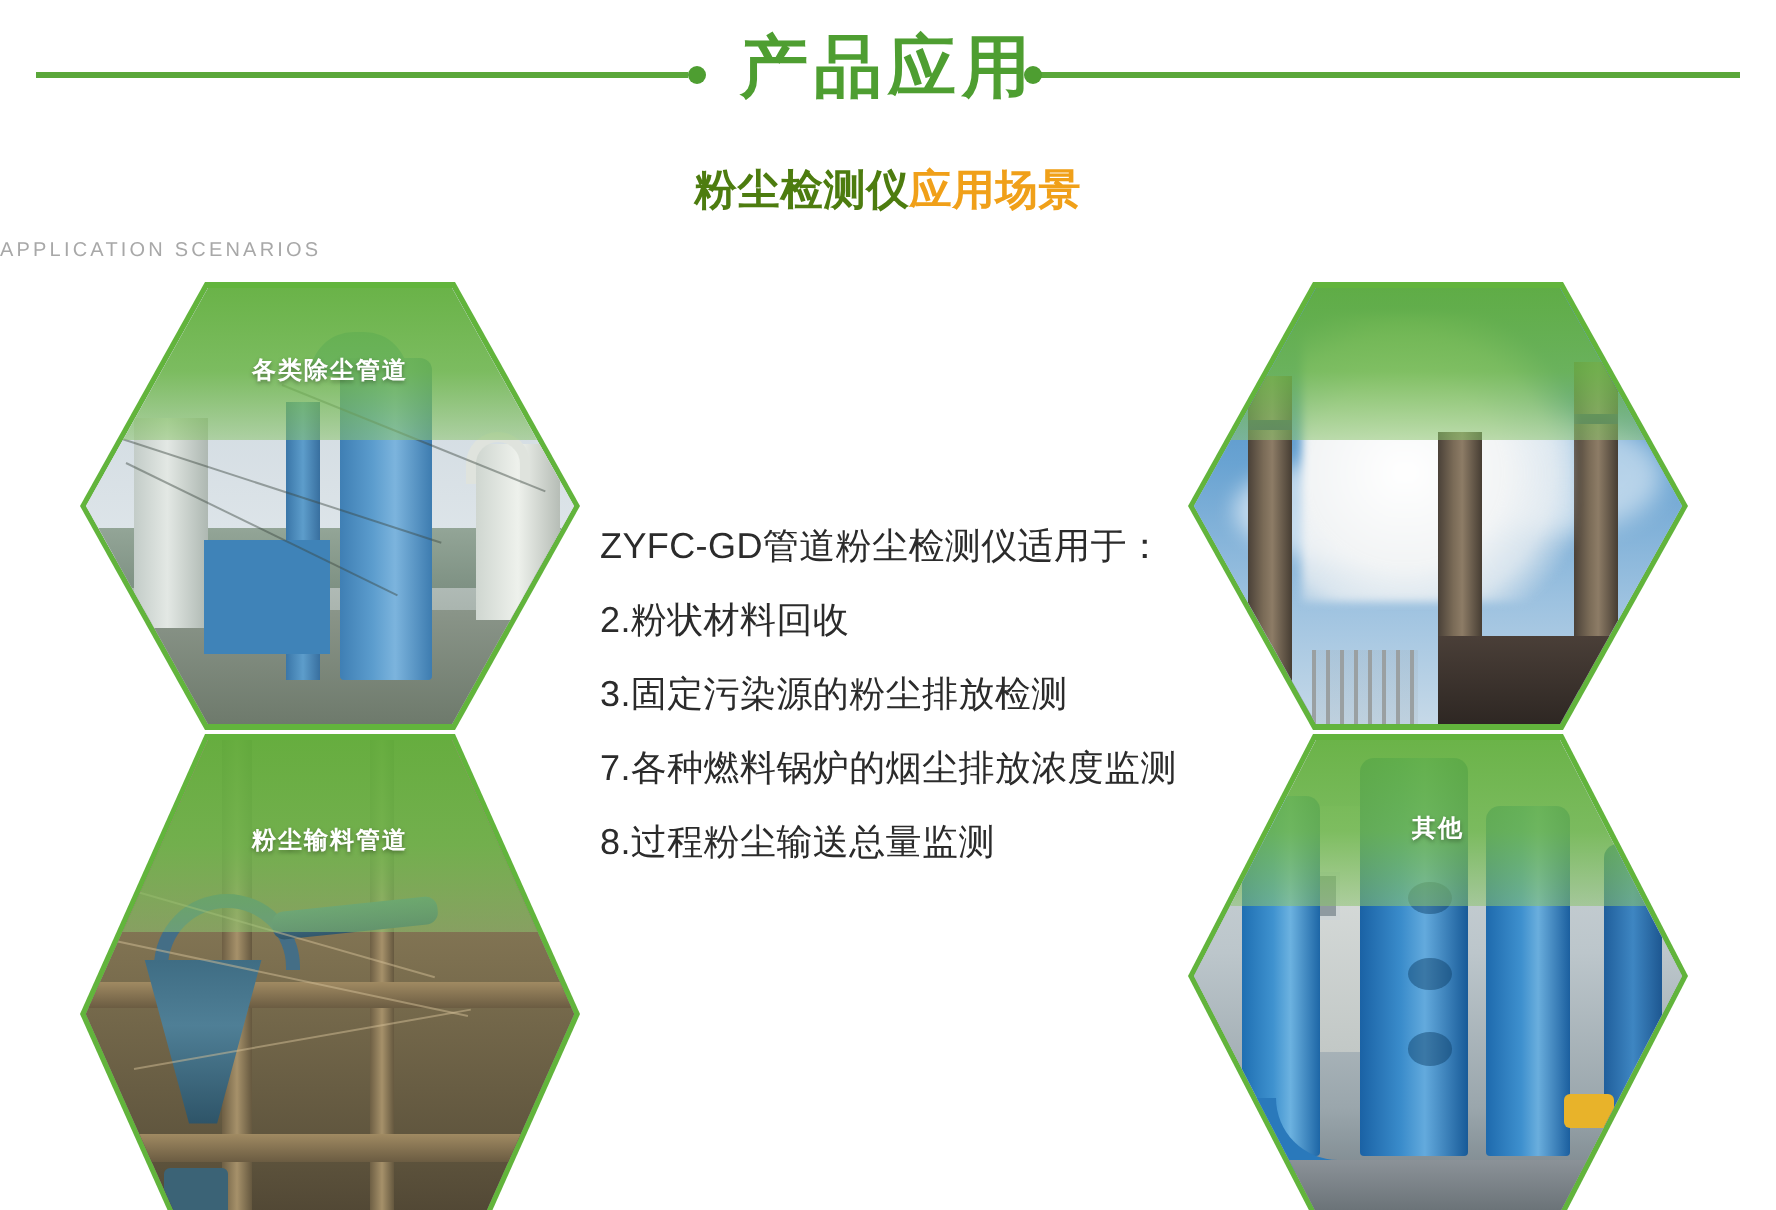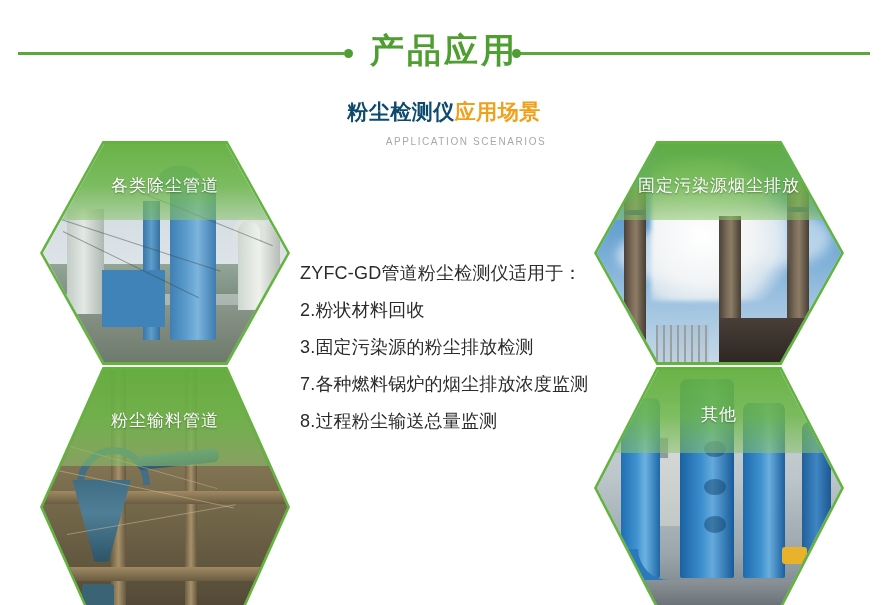--- a/index.html
+++ b/index.html
@@ -15,21 +15,21 @@
   #page {
     position: relative;
     width: 888px;
     height: 605px;
     background: #ffffff;
   }
 
   
   .header {
     position: absolute;
-    top: 16px; left: 0;
+    top: 0; left: 0;
     width: 888px;
     height: 140px;
   }
 
   .rule {
     position: absolute;
     top: 36px;
     height: 3px;
     background: #5aa73a;
   }
@@ -61,32 +61,31 @@
   .sub-title {
     position: absolute;
     top: 82px;
     left: 0; width: 888px;
     text-align: center;
     font-size: 21px;
     font-weight: bold;
     line-height: 28px;
     letter-spacing: 0.5px;
   }
-  .sub-green  { color: #0c4a6e; }
+  .sub-green  { color: #4d7c0f; }
   .sub-orange { color: #f0a019; }
 
   .eng-title {
     position: absolute;
     top: 120px;
     left: 0; width: 888px;
-    text-align: center;
+    text-align: left;
     font-size: 10px;
     letter-spacing: 1.6px;
     color: #a8a8a8;
-    padding-left: 44px;
   }
 
   
   .hex {
     position: absolute;
     -webkit-clip-path: polygon(25% 0%, 75% 0%, 100% 50%, 75% 100%, 25% 100%, 0% 50%);
     clip-path: polygon(25% 0%, 75% 0%, 100% 50%, 75% 100%, 25% 100%, 0% 50%);
     background: #62b43c;
     overflow: hidden;
   }
@@ -119,22 +118,22 @@
   .hex-label {
     position: absolute;
     top: 0; left: 0;
     width: 100%;
     height: 35%;
     display: flex;
     align-items: center;
     justify-content: center;
     z-index: 7;
     color: #ffffff;
-    font-size: 17px;
-    font-weight: normal;
+    font-size: 12px;
+    font-weight: bold;
     letter-spacing: 1px;
     text-shadow: 0 1px 2px rgba(0,0,0,0.35);
     padding-top: 6px;
   }
 
   
   #hex-tl { left: 40px;  top: 141px; width: 250px; height: 224px; }
   #hex-bl { left: 40px;  top: 367px; width: 250px; height: 280px; }
   #hex-tr { left: 594px; top: 141px; width: 250px; height: 224px; }
   #hex-br { left: 594px; top: 367px; width: 250px; height: 242px; }
@@ -309,21 +308,20 @@
           </div>
         <div class="stk s3">
             <div class="band" style="top:16%"></div>
           </div>
         <div class="plume"></div>
         <div class="stk s2"></div>
         <div class="bldg"></div>
         <div class="rig"></div>
       </div>
       <div class="hex-band"></div>
-      <div class="hex-label">固定污染源烟尘排放</div>
     </div>
   </div>
 
   <div class="hex" id="hex-bl">
     <div class="hex-inner">
       <div class="photo sc-conv">
         <div class="bg"></div>
         <div class="col c1"></div>
         <div class="col c2"></div>
         <div class="beam b1"></div>

